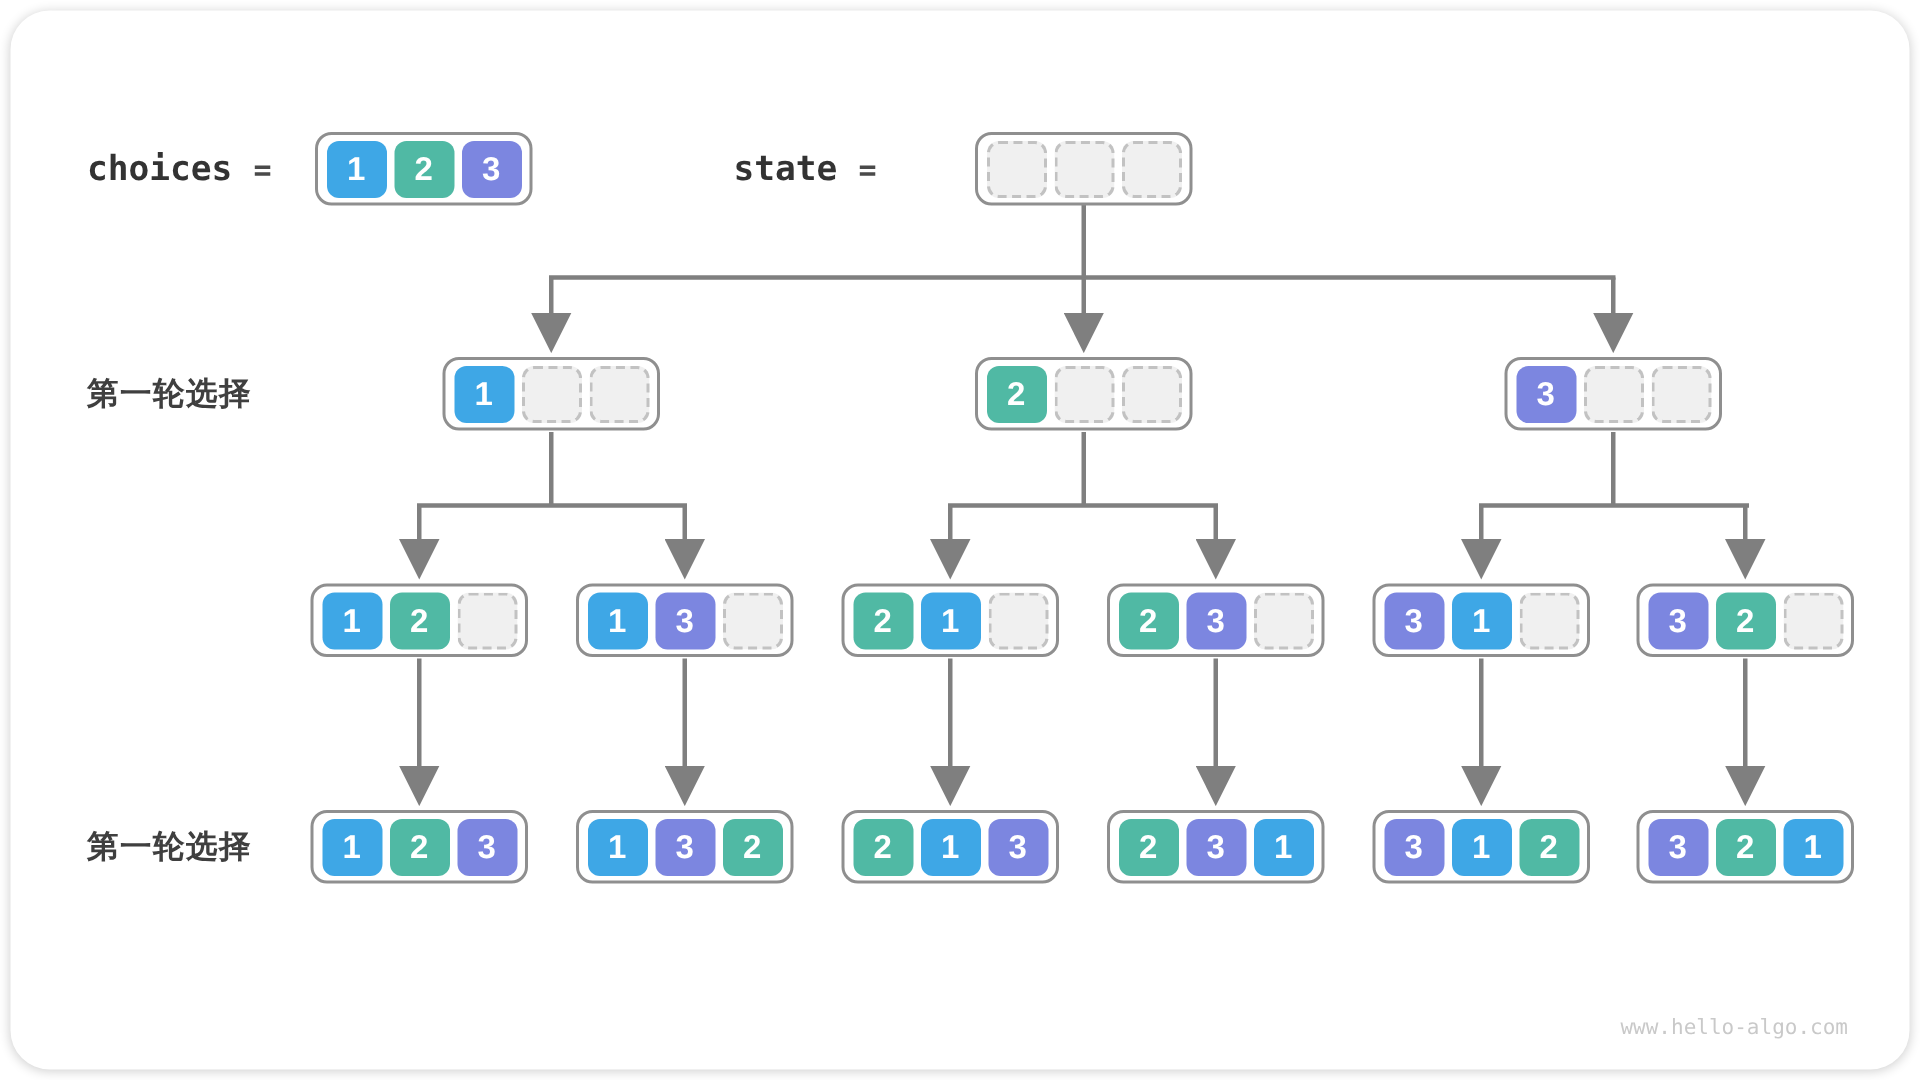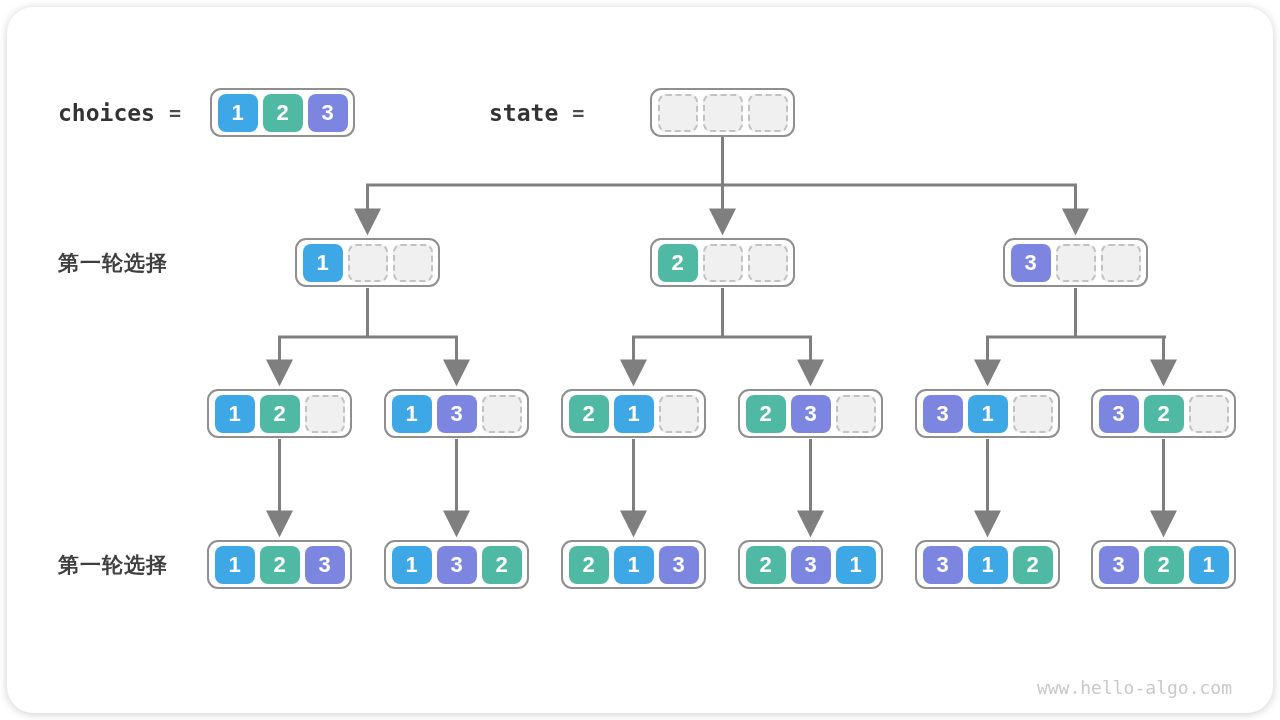--- a/index.html
+++ b/index.html
@@ -22,21 +22,21 @@
         display:flex;align-items:center;justify-content:center;gap:5px;padding:0 5px;}
   .cell{width:40px;height:38px;box-sizing:border-box;border-radius:8px;
         display:flex;align-items:center;justify-content:center;
         font-size:22px;font-weight:bold;color:#ffffff;
         background:#f0f0f0;border:2px dashed #c2c2c2;}
   .cell[data-v="1"]{background:#3ea7e6;border:none;}
   .cell[data-v="2"]{background:#50b9a4;border:none;}
   .cell[data-v="3"]{background:#7c86e0;border:none;}
 
   .watermark{position:absolute;right:48px;top:677px;font-family:"DejaVu Sans Mono","Liberation Mono",monospace;
-             font-size:18px;color:#c9c9c9;}
+             font-size:14px;color:#c9c9c9;}
 </style>
 </head>
 <body>
 
 <div class="stage">
   <div class="card"></div>
 
   <svg class="connectors" width="1280" height="720" viewBox="0 0 1280 720">
     <defs>
       <marker id="ah" viewBox="0 0 10 10" refX="8" refY="5" markerWidth="9" markerHeight="9" orient="auto-start-reverse">

